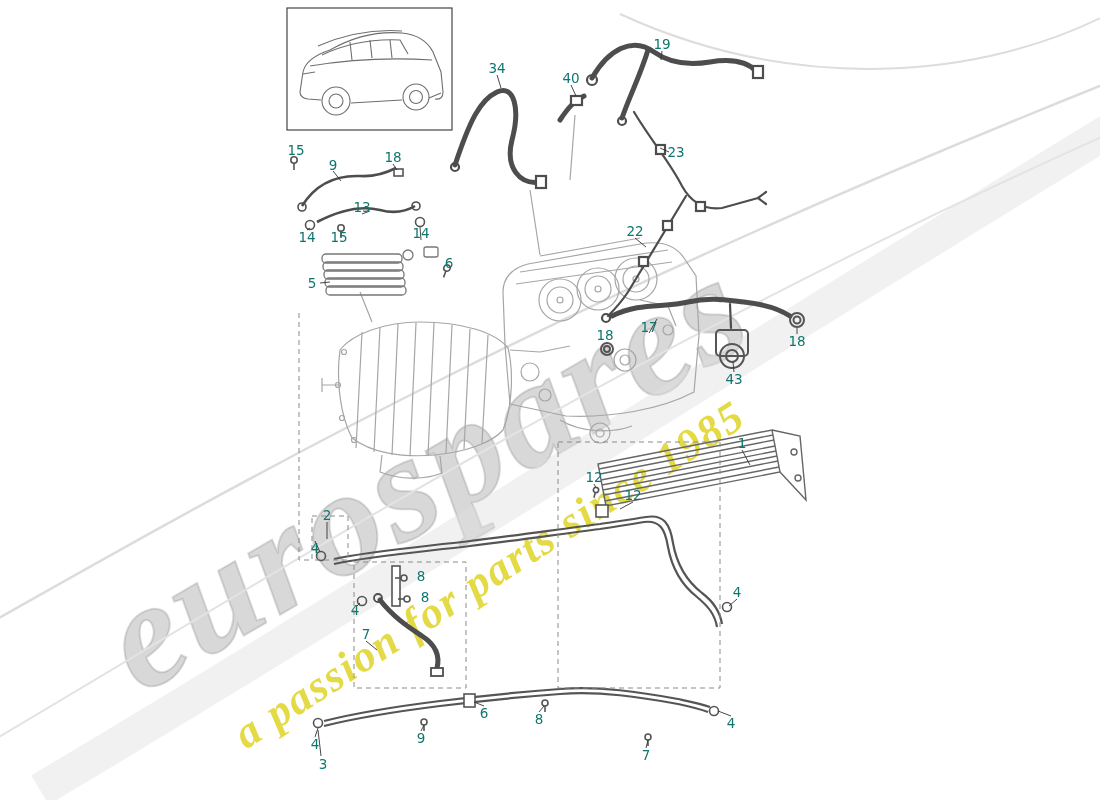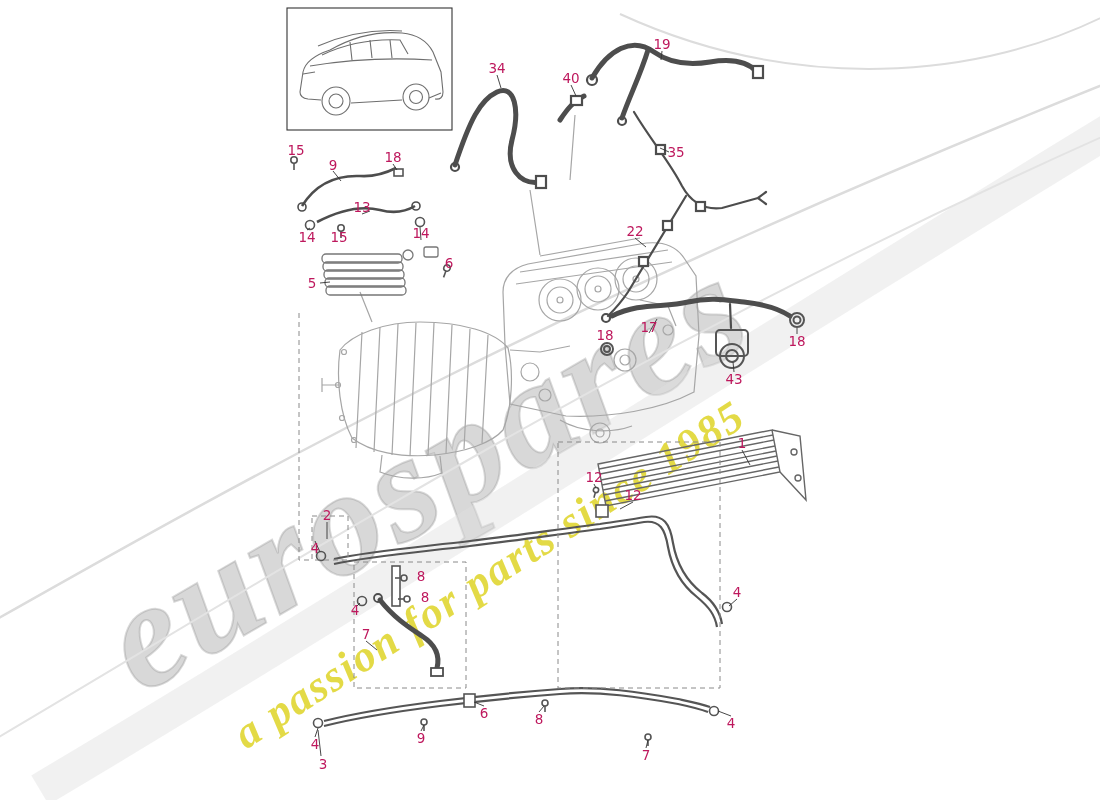--- a/index.html
+++ b/index.html
@@ -6,21 +6,21 @@
   .stage{position:relative;width:1100px;height:800px;background:#fff;overflow:hidden;
          font-family:"DejaVu Sans","Liberation Sans",sans-serif;}
   .art{position:absolute;left:0;top:0;z-index:2;}
   .wm{position:absolute;z-index:1;white-space:nowrap;pointer-events:none;}
   .wm-brand{left:115px;top:565px;font:bold italic 150px "Liberation Serif",serif;
             color:rgba(184,184,184,0.55);transform-origin:0 50%;transform:rotate(-30deg);
             letter-spacing:4px;-webkit-text-stroke:2px rgba(150,150,150,0.35);}
   .wm-tagline{left:238px;top:712px;font:bold italic 44px "Liberation Serif",serif;
             color:rgba(222,212,38,0.85);transform-origin:0 50%;transform:rotate(-33deg);
             letter-spacing:2px;}
-  .callout{position:absolute;z-index:3;font-size:13.5px;color:#be185d;
+  .callout{position:absolute;z-index:3;font-size:13.5px;color:#0f766e;
            transform:translate(-50%,-50%);}
 </style>
 </head>
 <body>
 
 <div class="stage">
 
   <div class="wm wm-brand">eurospares</div>
   <div class="wm wm-tagline">a passion for parts since 1985</div>
 
@@ -255,21 +255,21 @@
   <div class="callout" style="left:393px;top:157px">18</div>
   <div class="callout" style="left:362px;top:207px">13</div>
   <div class="callout" style="left:307px;top:237px">14</div>
   <div class="callout" style="left:339px;top:237px">15</div>
   <div class="callout" style="left:421px;top:233px">14</div>
   <div class="callout" style="left:449px;top:263px">6</div>
   <div class="callout" style="left:312px;top:283px">5</div>
   <div class="callout" style="left:497px;top:68px">34</div>
   <div class="callout" style="left:571px;top:78px">40</div>
   <div class="callout" style="left:662px;top:44px">19</div>
-  <div class="callout" style="left:676px;top:152px">35</div>
+  <div class="callout" style="left:676px;top:152px">23</div>
   <div class="callout" style="left:635px;top:231px">22</div>
   <div class="callout" style="left:649px;top:327px">17</div>
   <div class="callout" style="left:605px;top:335px">18</div>
   <div class="callout" style="left:797px;top:341px">18</div>
   <div class="callout" style="left:734px;top:379px">43</div>
   <div class="callout" style="left:742px;top:443px">1</div>
   <div class="callout" style="left:594px;top:477px">12</div>
   <div class="callout" style="left:633px;top:495px">12</div>
   <div class="callout" style="left:327px;top:515px">2</div>
   <div class="callout" style="left:315px;top:548px">4</div>

